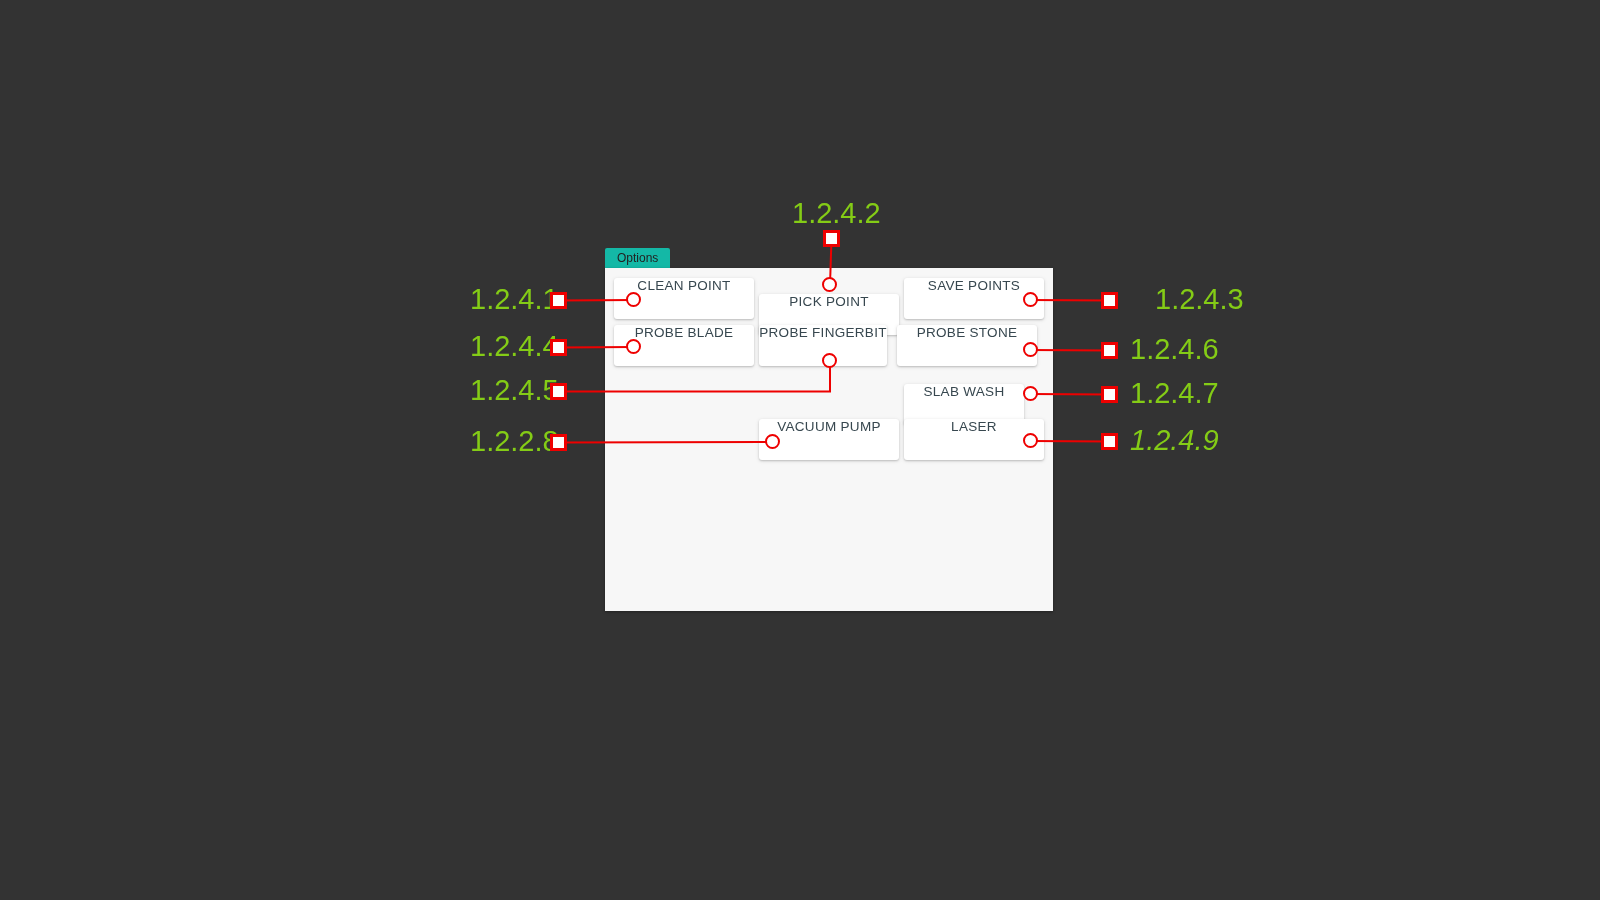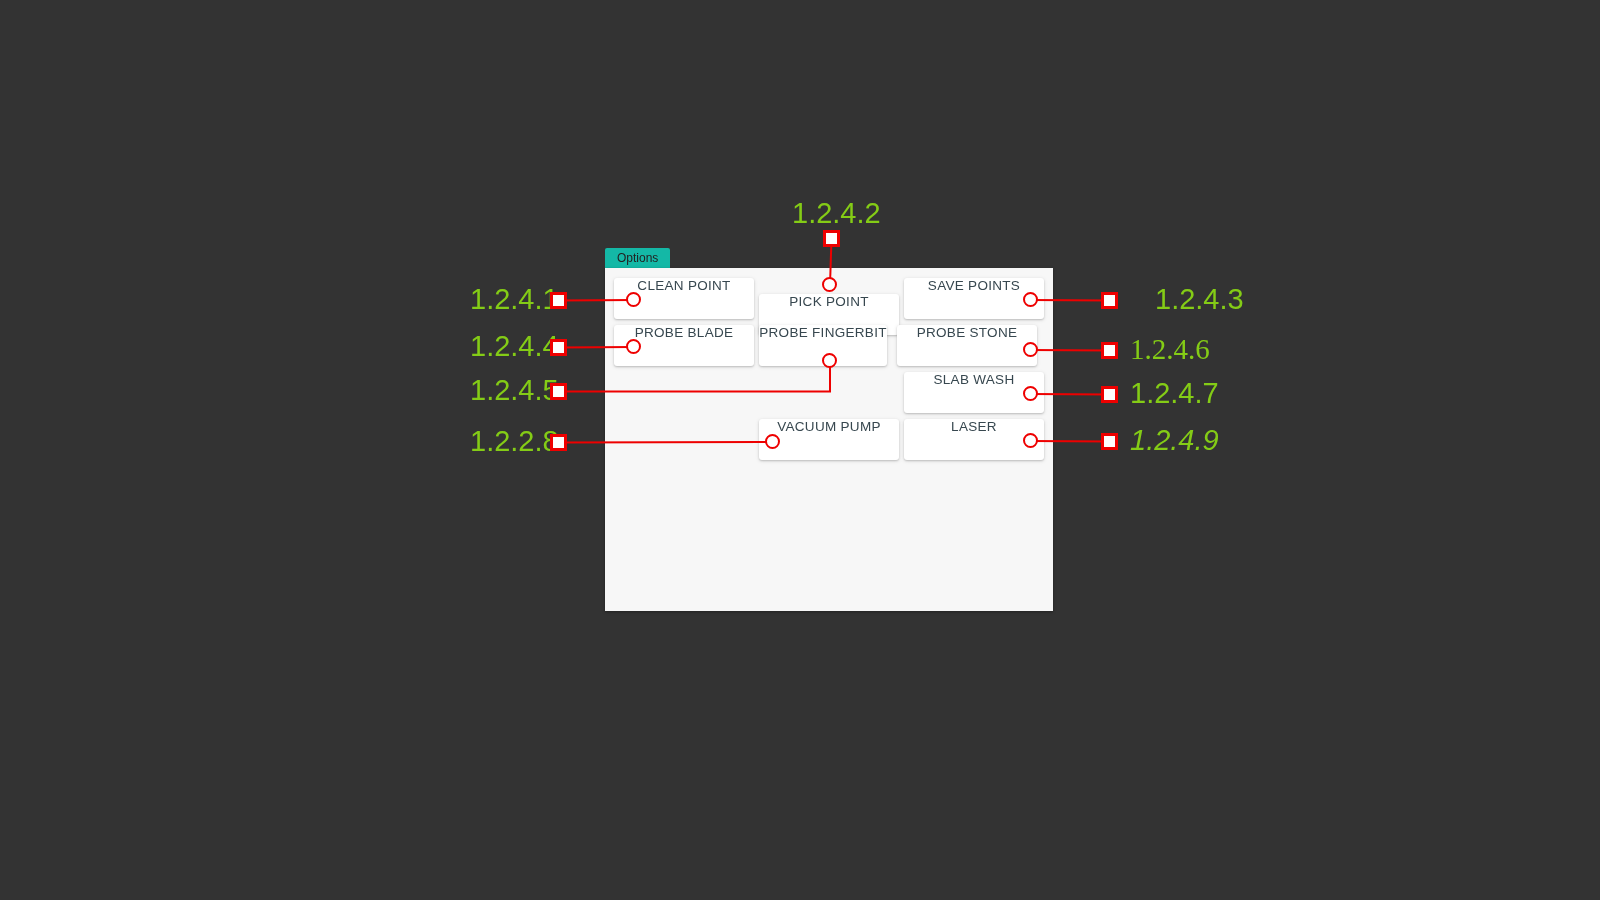--- a/index.html
+++ b/index.html
@@ -131,21 +131,21 @@
       </div>
       <div class="btn" style="left: 9px; top: 57px; width: 140px; height: 41px;">
         <span>PROBE BLADE</span>
       </div>
       <div class="btn" style="left: 154px; top: 57px; width: 128px; height: 41px;">
         <span>PROBE FINGERBIT</span>
       </div>
       <div class="btn" style="left: 292px; top: 57px; width: 140px; height: 41px;">
         <span>PROBE STONE</span>
       </div>
-      <div class="btn" style="left: 299px; top: 104px; width: 140px; height: 41px;">
+      <div class="btn" style="left: 299px; top: 116px; width: 120px; height: 41px;">
         <span>SLAB WASH</span>
       </div>
       <div class="btn" style="left: 154px; top: 151px; width: 140px; height: 41px;">
         <span>VACUUM PUMP</span>
       </div>
       <div class="btn" style="left: 299px; top: 151px; width: 140px; height: 41px;">
         <span>LASER</span>
       </div>
     </div>
 
@@ -172,21 +172,21 @@
       <div class="circ" style="left: 822px; top: 353px;"></div>
       <div class="anno-label" style="left: 470px; top: 427px;">1.2.2.8</div>
       <div class="sq" style="left: 550px; top: 434px;"></div>
       <div class="circ" style="left: 765px; top: 434px;"></div>
       <div class="anno-label" style="left: 792px; top: 199px;">1.2.4.2</div>
       <div class="sq" style="left: 823px; top: 230px;"></div>
       <div class="circ" style="left: 822px; top: 277px;"></div>
       <div class="anno-label" style="left: 1130px; top: 285px; margin-left: 25px;">1.2.4.3</div>
       <div class="sq" style="left: 1101px; top: 292px;"></div>
       <div class="circ" style="left: 1023px; top: 292px;"></div>
-      <div class="anno-label" style="left: 1130px; top: 335px; font-family: Liberation Serif, serif;">1.2.4.6</div>
+      <div class="anno-label" style="left: 1130px; top: 335px;">1.2.4.6</div>
       <div class="sq" style="left: 1101px; top: 342px;"></div>
       <div class="circ" style="left: 1023px; top: 342px;"></div>
       <div class="anno-label" style="left: 1130px; top: 379px;">1.2.4.7</div>
       <div class="sq" style="left: 1101px; top: 386px;"></div>
       <div class="circ" style="left: 1023px; top: 386px;"></div>
       <div class="anno-label" style="left: 1130px; top: 426px; font-style: italic;">1.2.4.9</div>
       <div class="sq" style="left: 1101px; top: 433px;"></div>
       <div class="circ" style="left: 1023px; top: 433px;"></div>
     </div>
 

